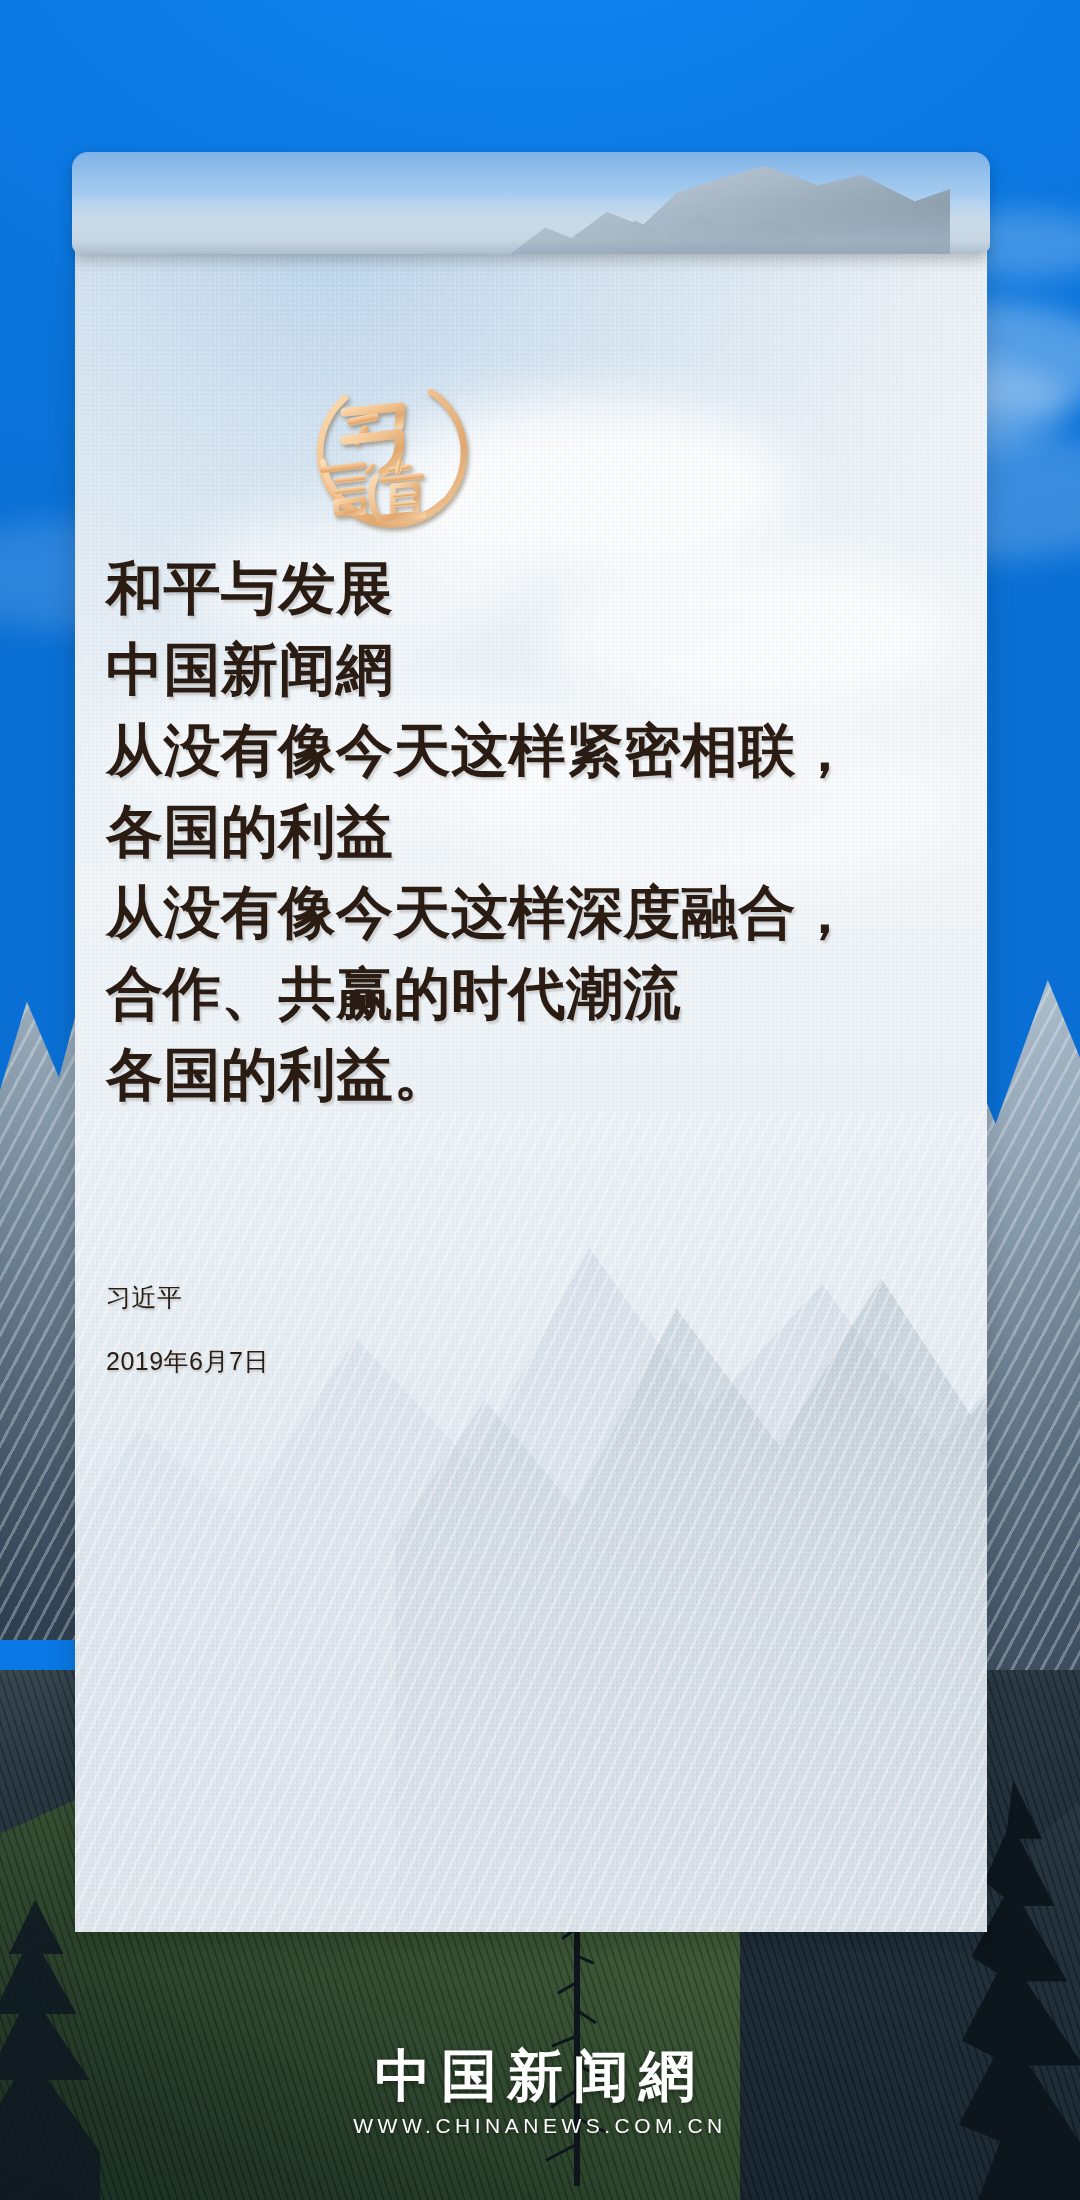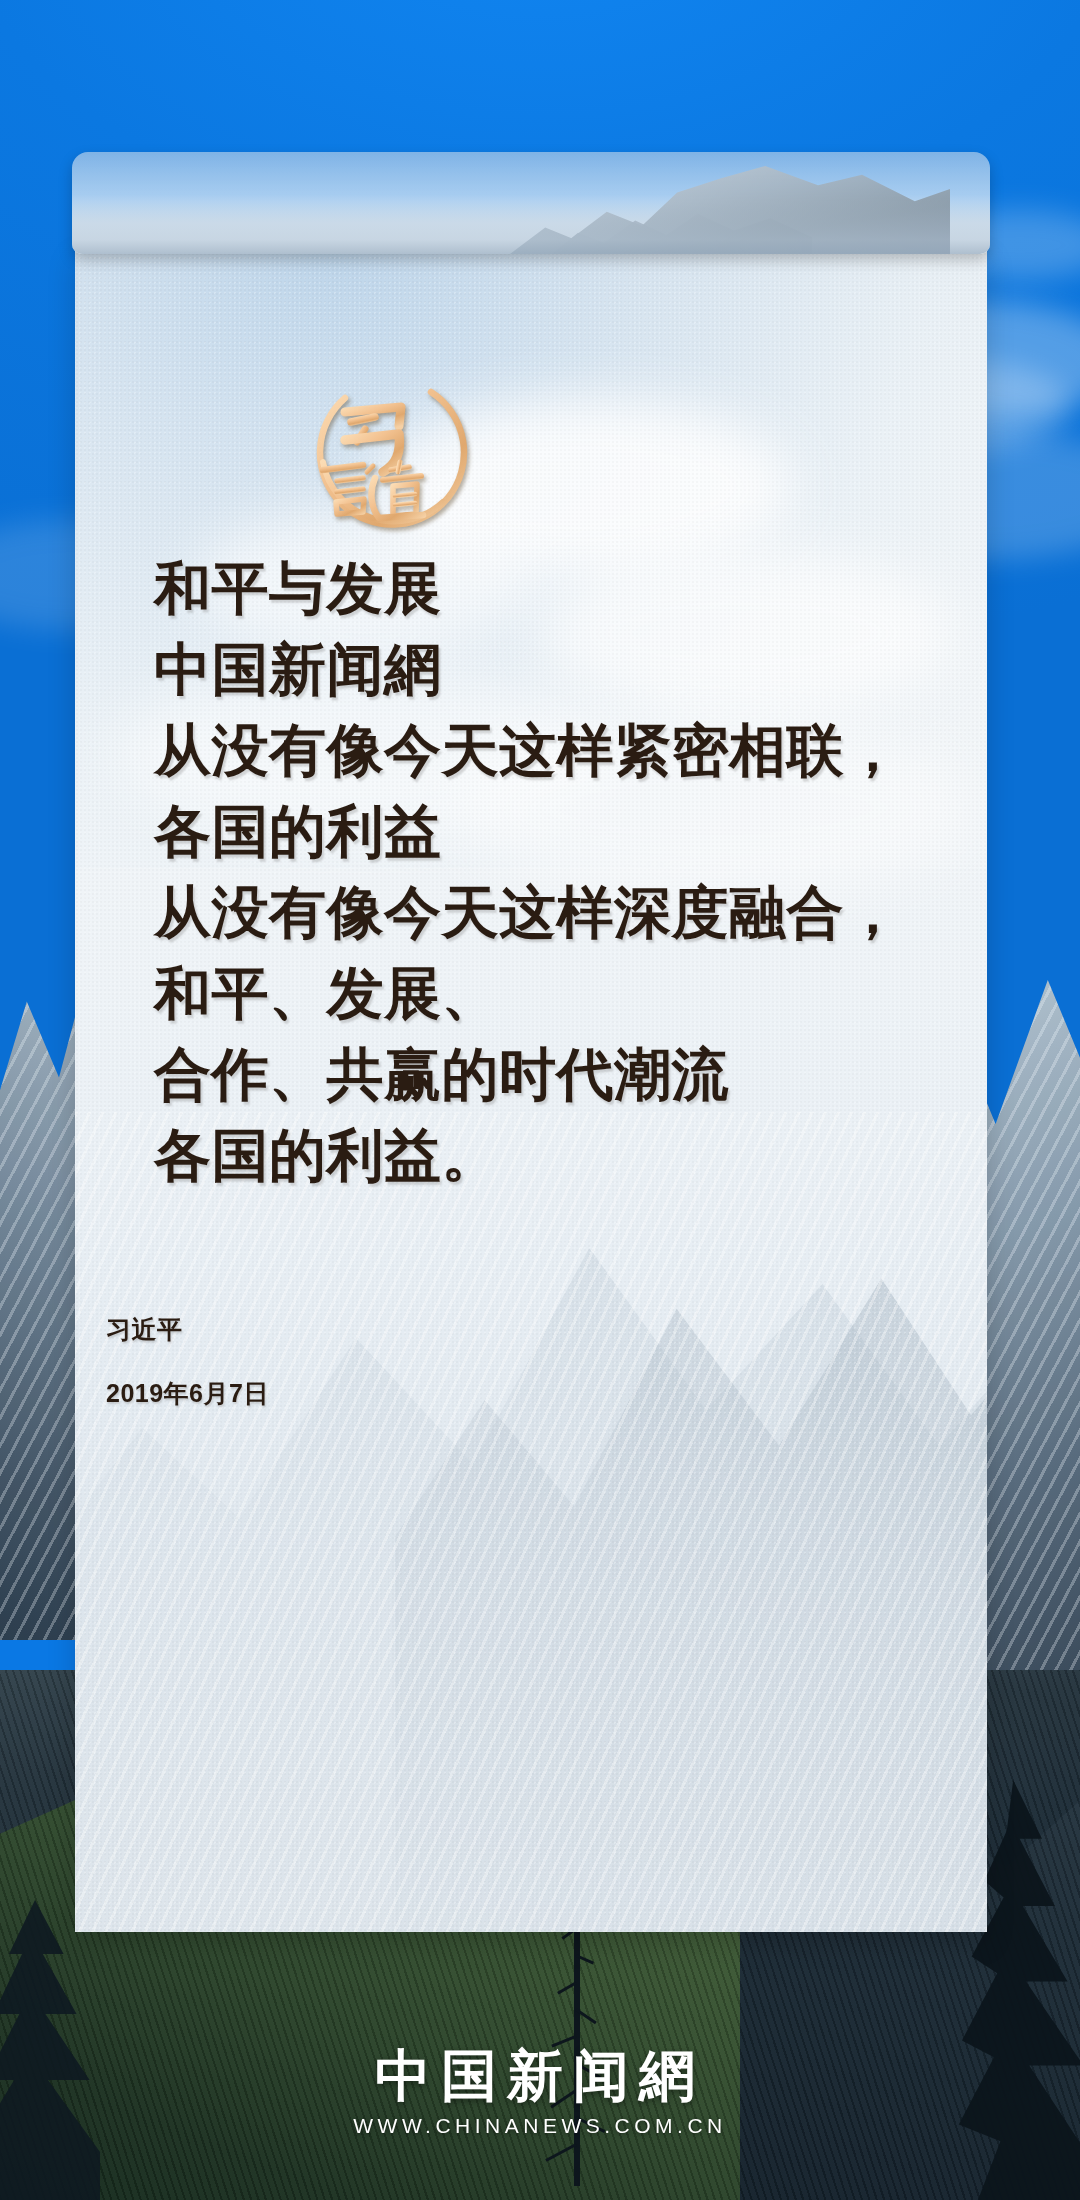--- a/index.html
+++ b/index.html
@@ -178,26 +178,26 @@
   
   .quote{
     position:absolute;left:31px;top:300px;width:860px;
     color:#2a1c12;
     font-weight:bold;
     font-size:57px;
     line-height:81px;
     letter-spacing:.5px;
     text-shadow:2px 3px 2px rgba(120,120,120,.28);
   }
-  .quote .ln{white-space:nowrap;margin-left:48px;}
+  .quote .ln{white-space:nowrap;}
 
   
   .attrib{
-    position:absolute;left:31px;top:1062px;width:820px;
-    color:#2a1c12;font-weight:bold;
+    position:absolute;left:31px;top:1030px;width:820px;
+    color:#2a1c12;font-weight:normal;
     text-shadow:1px 2px 2px rgba(120,120,120,.3);
   }
   .attrib .name{font-size:25px;line-height:38px;letter-spacing:.5px;}
   .attrib .occasion{font-size:25px;line-height:38px;letter-spacing:.5px;}
   .attrib .date{font-size:25px;line-height:38px;margin-top:26px;letter-spacing:.5px;}
 
   
   .watermark{
     position:absolute;left:0;bottom:62px;width:1080px;text-align:center;z-index:6;
   }
@@ -309,21 +309,20 @@
           <path d="M68 100 L62 106" fill="none" stroke="url(#gold)" stroke-width="5" stroke-linecap="round"></path>
         </svg>
       </div>
 
       <div class="quote">
         <div class="ln">和平与发展</div>
         <div class="ln">中国新闻網</div>
         <div class="ln">从没有像今天这样紧密相联，</div>
         <div class="ln">各国的利益</div>
         <div class="ln">从没有像今天这样深度融合，</div>
-        <div class="ln">和平、发展、</div>
         <div class="ln">合作、共赢的时代潮流</div>
         <div class="ln">各国的利益。</div>
       </div>
 
       <div class="attrib">
         <div class="name">习近平</div>
         <div class="date">2019年6月7日</div>
       </div>
 
     </div>

